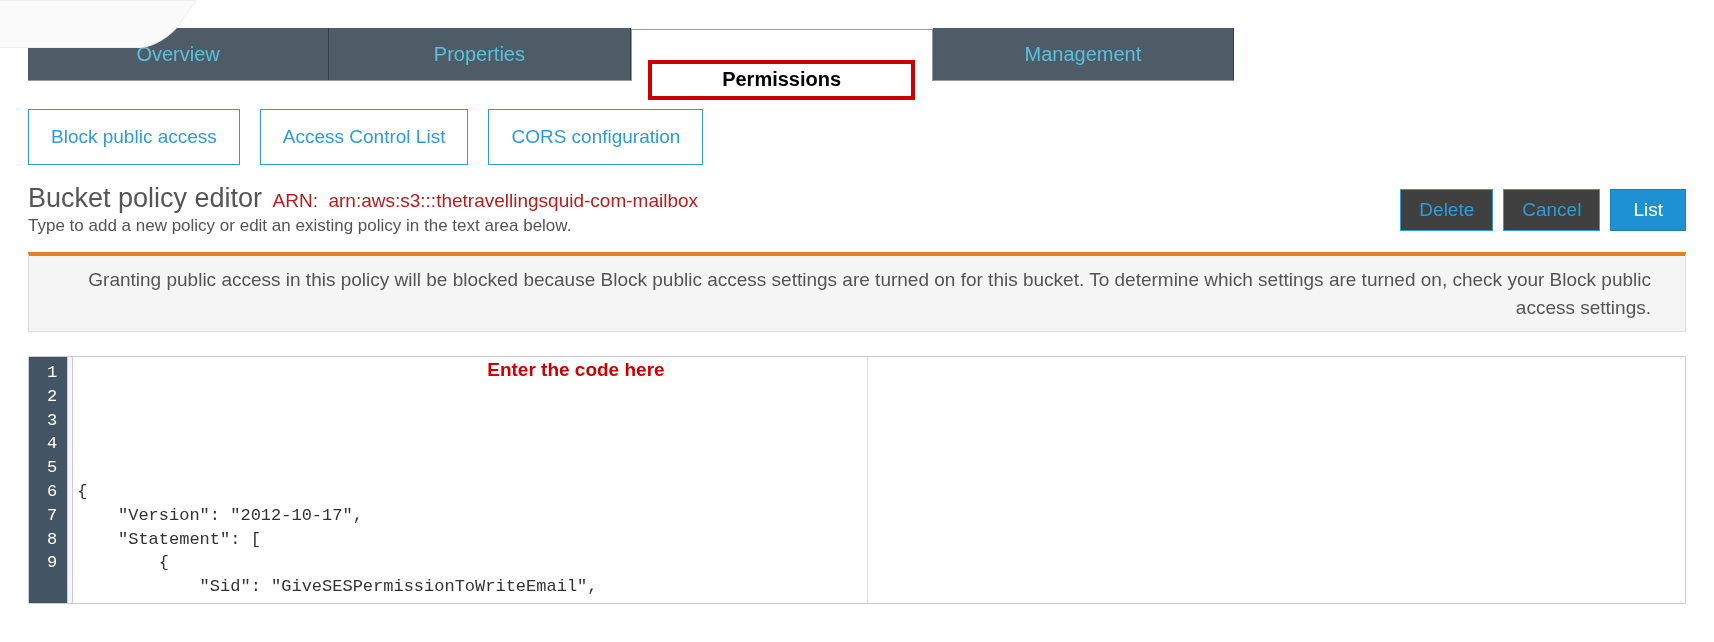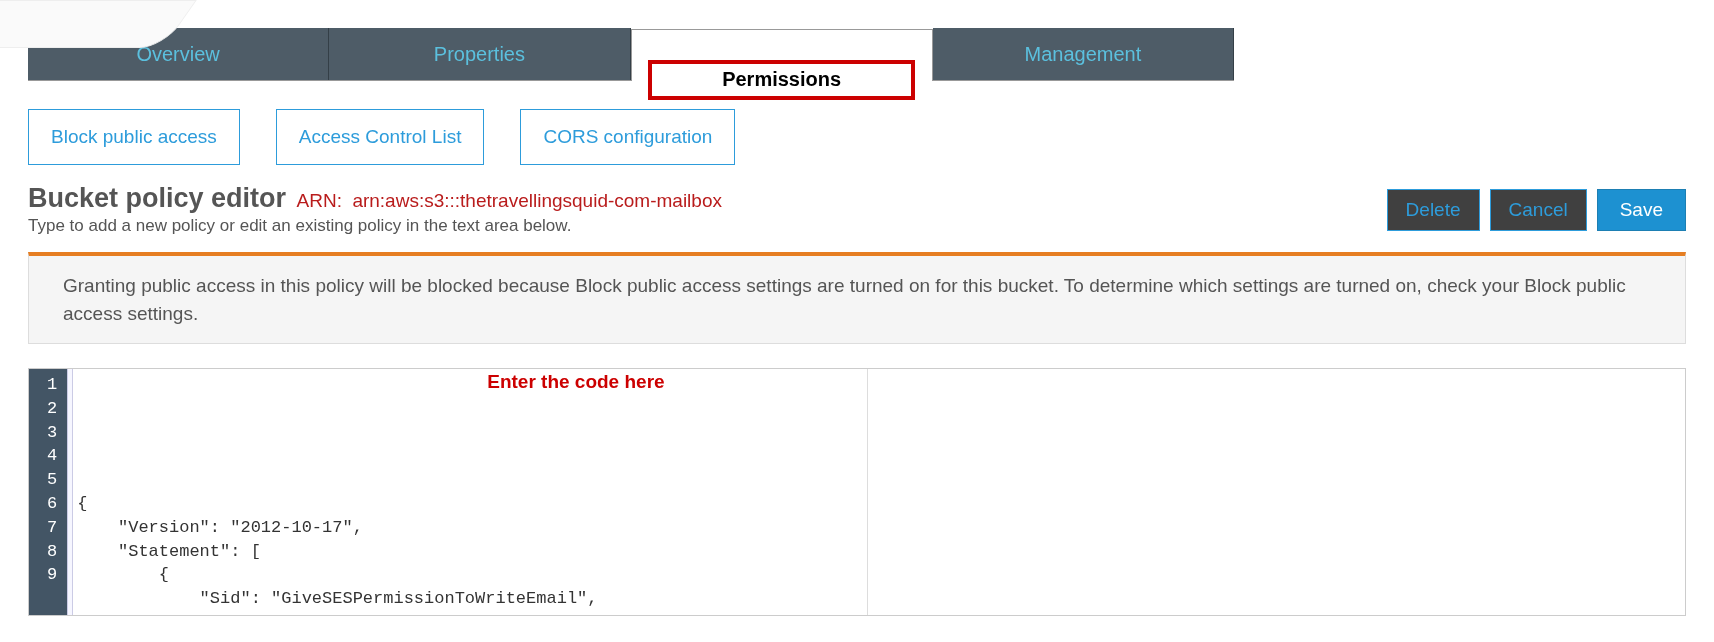--- a/index.html
+++ b/index.html
@@ -59,21 +59,21 @@
     border: 4px solid #cc0000;
     padding: 0 70px;
     height: 40px;
     display: flex;
     align-items: center;
     margin-top: 48px;
   }
   
   .sub-row {
     display: flex;
-    gap: 36px;
+    gap: 20px;
     padding: 28px 28px 10px 28px;
     align-items: center;
   }
   .subbtn {
     border: 1px solid #2d9cdb;
     color: #2d9cdb;
     background: #fff;
     padding: 16px 22px;
     font-size: 19px;
     cursor: pointer;
@@ -91,21 +91,21 @@
   
   .heading-row {
     display: flex;
     align-items: flex-start;
     padding: 8px 28px 10px 28px;
   }
   .head-left { flex: 1; }
   .head-title {
     font-size: 27px;
     color: #555;
-    font-weight: 700;
+    font-weight: 400;
   }
   .head-arn {
     font-size: 19px;
     color: #b91c1c;
     font-weight: 400;
     margin-left: 6px;
   }
   .head-sub {
     font-size: 17px;
     color: #555;
@@ -129,24 +129,25 @@
     cursor: pointer;
   }
   
   .info-box {
     margin: 6px 28px 0 28px;
     border-top: 4px solid #e67e22;
     background: #f5f5f5;
     border-left: 1px solid #ddd;
     border-right: 1px solid #ddd;
     border-bottom: 1px solid #ddd;
-    padding: 16px 34px;
+    padding: 10px 34px;
     color: #555;
     font-size: 19px;
     line-height: 1.45;
+    text-align: right;
   }
   
   .editor-wrap {
     margin: 24px 28px 0 28px;
     border: 1px solid #ccc;
     display: flex;
     position: relative;
     font-family: "Courier New", monospace;
     font-size: 17px;
     background: #fff;
@@ -224,21 +225,21 @@
     <div>
       <span class="head-title">Bucket policy editor</span>
       <span class="head-arn">ARN:</span>
       <span class="head-arn">arn:aws:s3:::thetravellingsquid-com-mailbox</span>
     </div>
     <div class="head-sub">Type to add a new policy or edit an existing policy in the text area below.</div>
   </div>
   <div class="btn-row">
     <button class="outline-btn">Delete</button>
     <button class="outline-btn">Cancel</button>
-    <button class="solid-btn">Save</button>
+    <button class="solid-btn">List</button>
   </div>
 </div>
 
 <div class="info-box">Granting public access in this policy will be blocked because Block public access settings are turned on for this bucket. To determine which settings are turned on, check your Block public access settings.</div>
 
 <div class="editor-wrap">
   <div class="gutter" id="gutter">
       <div>1</div>
       <div>2</div>
       <div>3</div>

